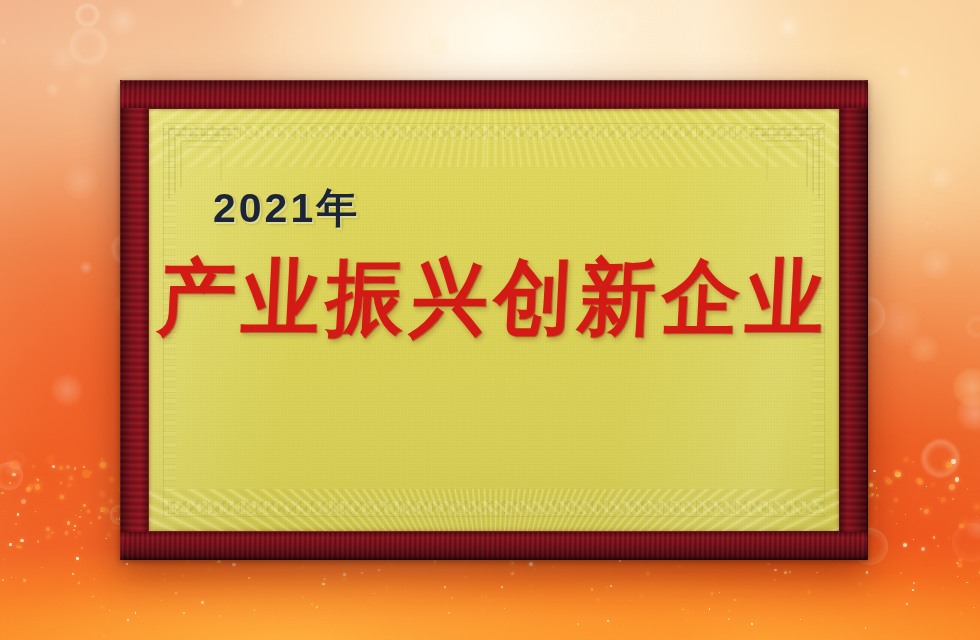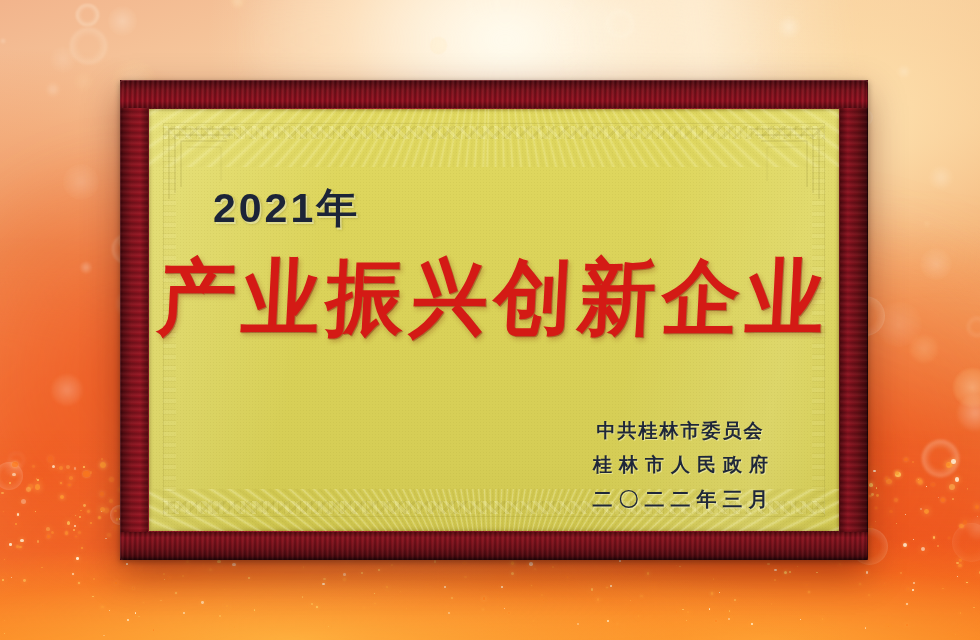--- a/index.html
+++ b/index.html
@@ -1122,21 +1122,16 @@
       <svg class="corner-orn tr" viewBox="0 0 74 74">
         <path d="M2 2 L72 2 M2 2 L2 72 M8 8 L66 8 M8 8 L8 66 M14 14 L60 14 M14 14 L14 60" stroke="#8a8030" stroke-width="1" fill="none"></path>
         <path d="M20 20 L54 20 L54 54" stroke="#b8ae50" stroke-width="1" fill="none"></path>
       </svg>
 
       <div class="content">
         <div class="year">2021年</div>
 
         <div class="title">产业振兴创新企业</div>
 
-        <div class="signature">
-          <div class="sig-line l1">中共桂林市委员会</div>
-          <div class="sig-line l2">桂林市人民政府</div>
-          <div class="sig-line l3">二〇二二年三月</div>
-        </div>
       </div>
     </div>
   </div>
 </div>
 
 </body></html>

